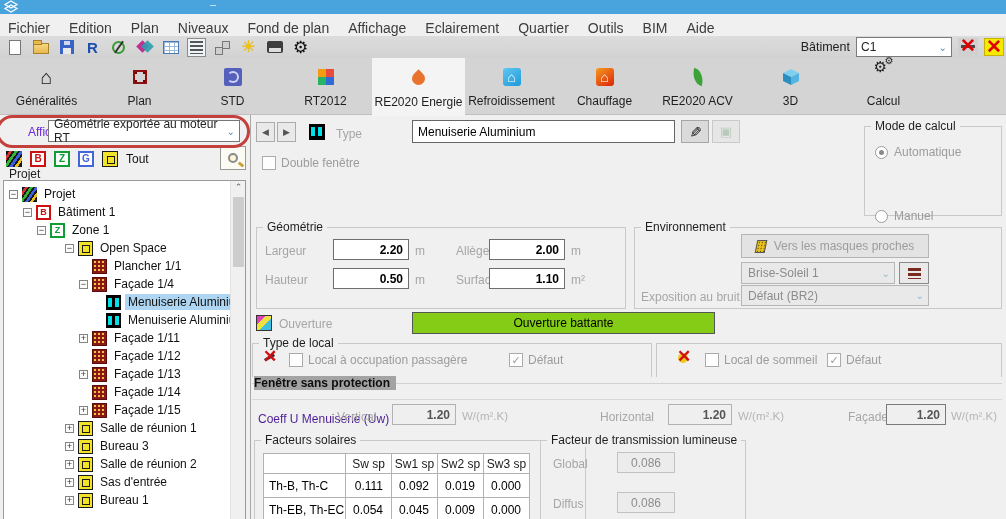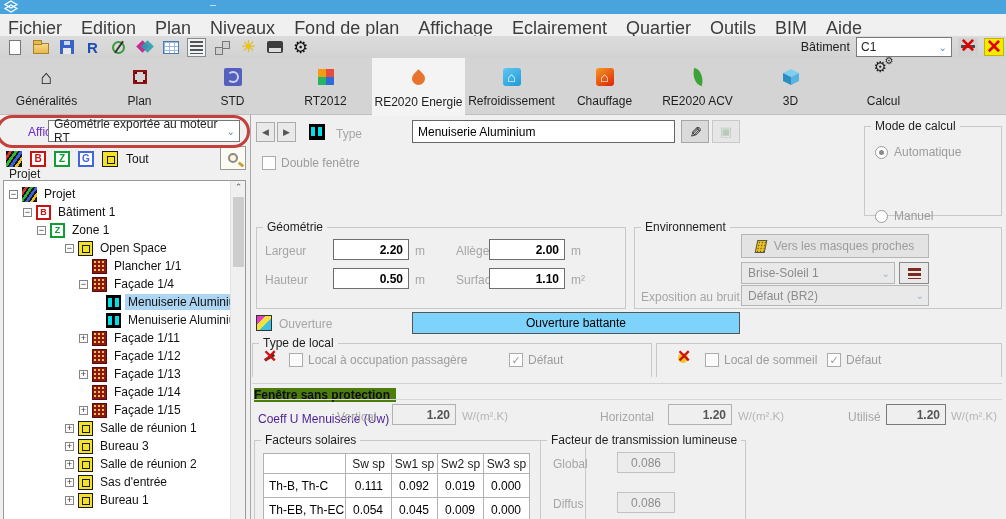--- a/index.html
+++ b/index.html
@@ -7,21 +7,21 @@
   #app { position:relative; width:1006px; height:519px; background:#f0f0f0;
          font-size:12px; color:#222; overflow:hidden; }
 
   
   .titlebar { position:absolute; left:0; top:0; width:1006px; height:14px; background:#49a3dc; }
   .tb-logo { position:absolute; left:3px; top:0px; }
   .tb-dash { position:absolute; left:210px; top:-2px; color:#eaf4fb; font-size:11px; }
 
   
   .menubar { position:absolute; left:0; top:14px; width:1006px; height:28px; background:#f0f0f0;
-             display:flex; align-items:center; padding-left:8px; gap:19px; color:#3c3c3c; font-size:18px; }
+             display:flex; align-items:center; padding-left:8px; gap:19px; color:#3c3c3c; font-size:14px; }
   .menubar span { cursor:default; white-space:nowrap; }
 
   
   .toolbar { position:absolute; left:0; top:36px; width:1006px; height:22px;
              background:linear-gradient(#dcdcdc,#d2d2d2); display:flex; align-items:center;
              padding-left:5px; gap:7px; }
   .tbi { width:19px; height:19px; display:flex; align-items:center; justify-content:center; position:relative; }
   .i-new { width:12px; height:15px; background:#fff; border:1px solid #777; }
   .i-open { width:16px; height:11px; background:linear-gradient(#f6d780,#e9b94e); border:1px solid #a5832c; position:relative; margin-top:3px; }
   .i-open::before { content:""; position:absolute; left:-1px; top:-4px; width:7px; height:3px; background:#e9b94e; border:1px solid #a5832c; }
@@ -182,35 +182,35 @@
   .dis-select .chev { position:absolute; right:4px; color:#9ab5c9; font-size:10px; }
   .menu-btn { position:absolute; left:264px; top:34px; width:30px; height:22px; background:#e9e9e9;
               border:1px solid #8a8a8a; display:flex; align-items:center; justify-content:center; }
   .menu-btn::before { content:""; width:13px; height:11px;
         background:repeating-linear-gradient(#7a2a20 0 3px, transparent 3px 5px); }
   .env-label { position:absolute; left:6px; top:62px; color:#a6a6a6; }
 
   .ouv-ico { position:absolute; left:256px; top:315px; width:16px; height:16px; border:1px solid #333;
              background:linear-gradient(135deg,#e040c0 0 30%, #f0e040 30% 60%, #40c0e0 60%); }
   .ouv-label { position:absolute; left:279px; top:317px; color:#a6a6a6; }
-  .ouv-btn { position:absolute; left:412px; top:312px; width:328px; height:22px; background:#7dd3fc;
+  .ouv-btn { position:absolute; left:412px; top:312px; width:303px; height:22px; background:#84cc16;
              border:1px solid #555; display:flex; align-items:center; justify-content:center; color:#000; }
 
   .gb-local1 { left:252px; top:343px; width:400px; height:34px; border-bottom:none;padding-left:21px; }
   .gb-local2 { left:656px; top:343px; width:346px; height:34px; border-bottom:none; }
   .tl-row { position:absolute; display:flex; align-items:center; gap:5px; color:#9c9c9c; }
   .brushx { position:absolute; width:18px; height:16px; }
   .brushx::before { content:""; position:absolute; left:3px; top:6px; width:11px; height:3px; background:#333; transform:rotate(-30deg); }
   .yellowx { position:absolute; width:18px; height:16px; }
   .yellowx::before { content:""; position:absolute; left:3px; top:3px; width:10px; height:10px; border-radius:50%; background:#eec81e; }
   .xover::after { content:"✕"; position:absolute; left:0; top:-2px; width:100%; text-align:center;
                   color:#d01010; font-size:17px; font-weight:bold; line-height:18px; }
 
   .fsp-line { position:absolute; left:252px; top:383px; width:750px; height:1px; background:#d2d2d2; }
-  .fsp-title { position:absolute; left:254px; top:388px; background:#4d7c0f; padding-right:6px;
+  .fsp-title { position:absolute; left:254px; top:376px; background:#a3a3a3; padding-right:6px;
                font-weight:bold; color:#0e0e0e; }
   .coeff-line { position:absolute; left:252px; top:399px; width:750px; height:1px; background:#d8d8d8; }
   .coeff-title { position:absolute; left:258px; top:392px; background:#f0f0f0; padding-right:6px; color:#4c1d95;margin-top:20px; }
   .coeff-label { position:absolute; top:410px; color:#a6a6a6; }
   .coeff-input { position:absolute; top:404px; height:21px; background:#efefef; border:1px solid #b2b2b2;
                  display:flex; align-items:center; justify-content:flex-end; padding:0 5px; color:#555; font-weight:bold; }
   .coeff-unit { position:absolute; top:410px; color:#b5b5b5; font-size:11.5px; }
 
   .gb-fact { left:254px; top:440px; width:332px; height:85px; }
   .fact-table { position:absolute; left:8px; top:12px; border-collapse:collapse; background:#fff; }
@@ -586,21 +586,21 @@
   <span class="coeff-label" style="left:337px;">Vertical</span>
   <div class="coeff-input" style="left:392px;width:64px;">
       <span>1.20</span>
     </div>
   <span class="coeff-unit" style="left:462px;">W/(m².K)</span>
   <span class="coeff-label" style="left:600px;">Horizontal</span>
   <div class="coeff-input" style="left:668px;width:64px;">
       <span>1.20</span>
     </div>
   <span class="coeff-unit" style="left:738px;">W/(m².K)</span>
-  <span class="coeff-label" style="left:848px;">Utilisé</span>
+  <span class="coeff-label" style="left:848px;">Façade</span>
   <div class="coeff-input" style="left:886px;width:60px;border-color:#7a7a7a;">
       <span>1.20</span>
     </div>
   <span class="coeff-unit" style="left:951px;">W/(m².K)</span>
 
   <div class="groupbox gb-fact">
     <span class="gb-legend">Facteurs solaires</span>
     <table class="fact-table">
       <tbody>
           <tr>

